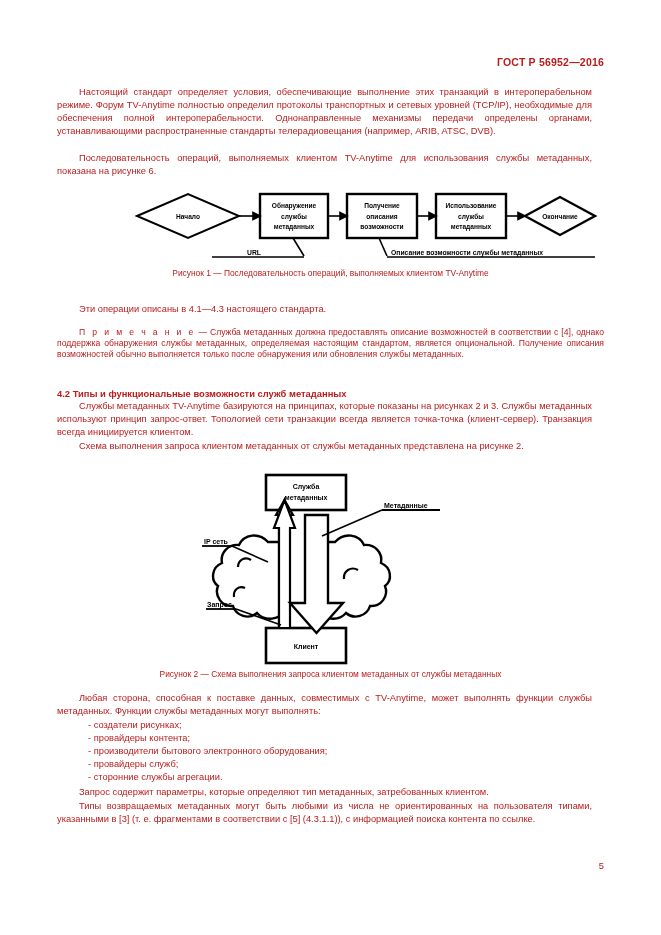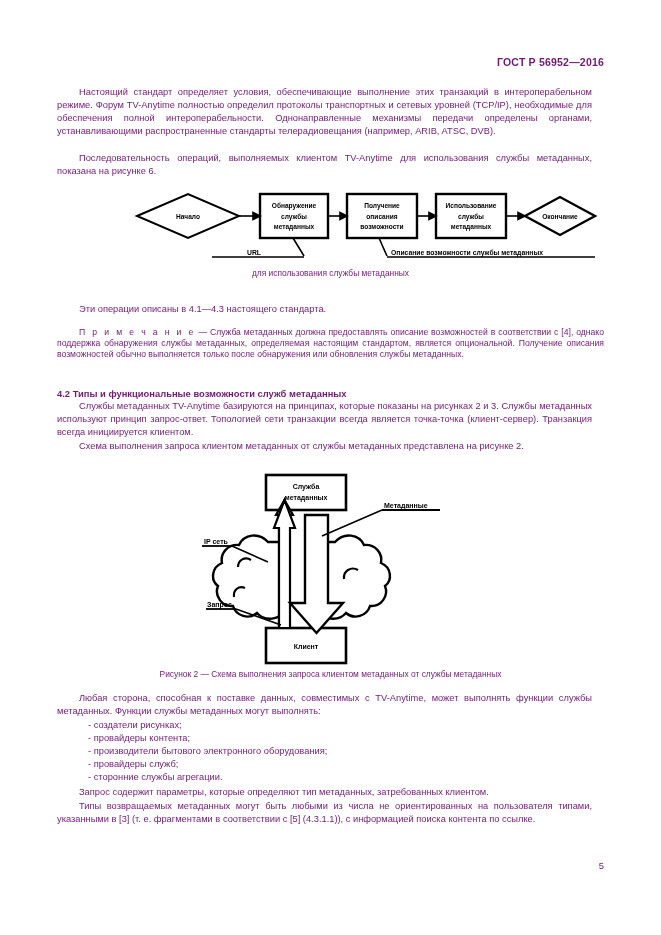--- a/index.html
+++ b/index.html
@@ -6,21 +6,21 @@
     margin: 0;
     padding: 0;
     background: #ffffff;
   }
   .page {
     position: relative;
     width: 661px;
     height: 935px;
     background: #ffffff;
     font-family: "Liberation Sans", sans-serif;
-    color: #701a75;
+    color: #b91c1c;
     overflow: hidden;
   }
 
   
   .header {
     position: absolute;
     top: 56px;
     right: 57px;
     font-size: 10.5px;
     font-weight: bold;
@@ -173,21 +173,21 @@
       <text class="dgm-txt" x="414" y="43" text-anchor="middle" font-size="6.6">метаданных</text>
 
       <text class="dgm-txt" x="503" y="33" text-anchor="middle" font-size="6.6">Окончание</text>
 
       <text class="dgm-txt" x="190" y="69" text-anchor="start" font-size="6.8">URL</text>
       <text class="dgm-txt" x="334" y="69" text-anchor="start" font-size="6.8">Описание возможности службы метаданных</text>
     </svg>
   </div>
 
   <div class="col" style="top:268px;">
-    <p class="caption">для использования службы метаданных</p>
+    <p class="caption">Рисунок 1 — Последовательность операций, выполняемых клиентом TV-Anytime</p>
   </div>
 
   <div class="col" style="top:303px;">
     <p class="body">Эти операции описаны в 4.1—4.3 настоящего стандарта.</p>
   </div>
 
   <div class="col" style="top:327px;">
     <p class="note"><span class="sp">П р и м е ч а н и е</span><span> — </span><span>Служба метаданных должна предоставлять описание возможностей в соответствии с [4], однако поддержка обнаружения службы метаданных, определяемая настоящим стандартом, является опциональной. Получение описания возможностей обычно выполняется только после обнаружения или обновления службы метаданных.</span></p>
   </div>
 

